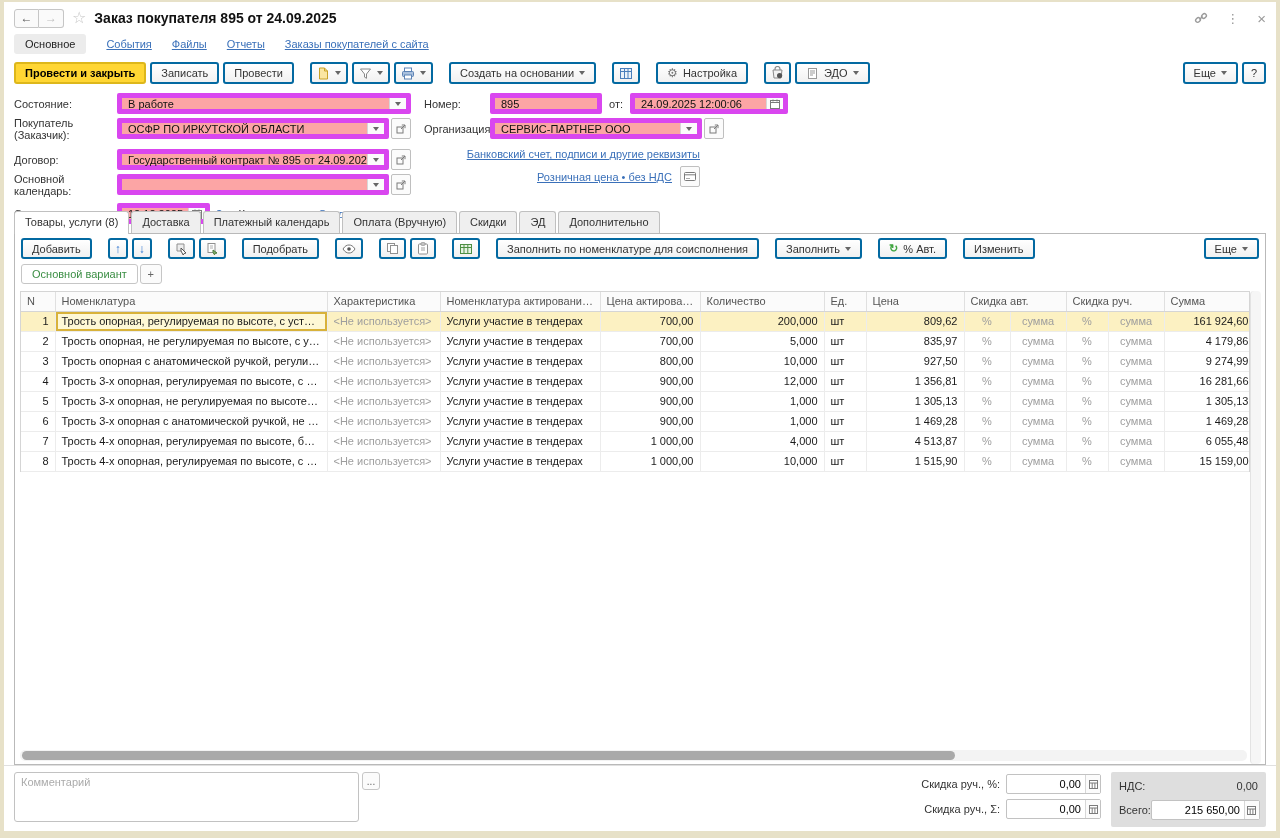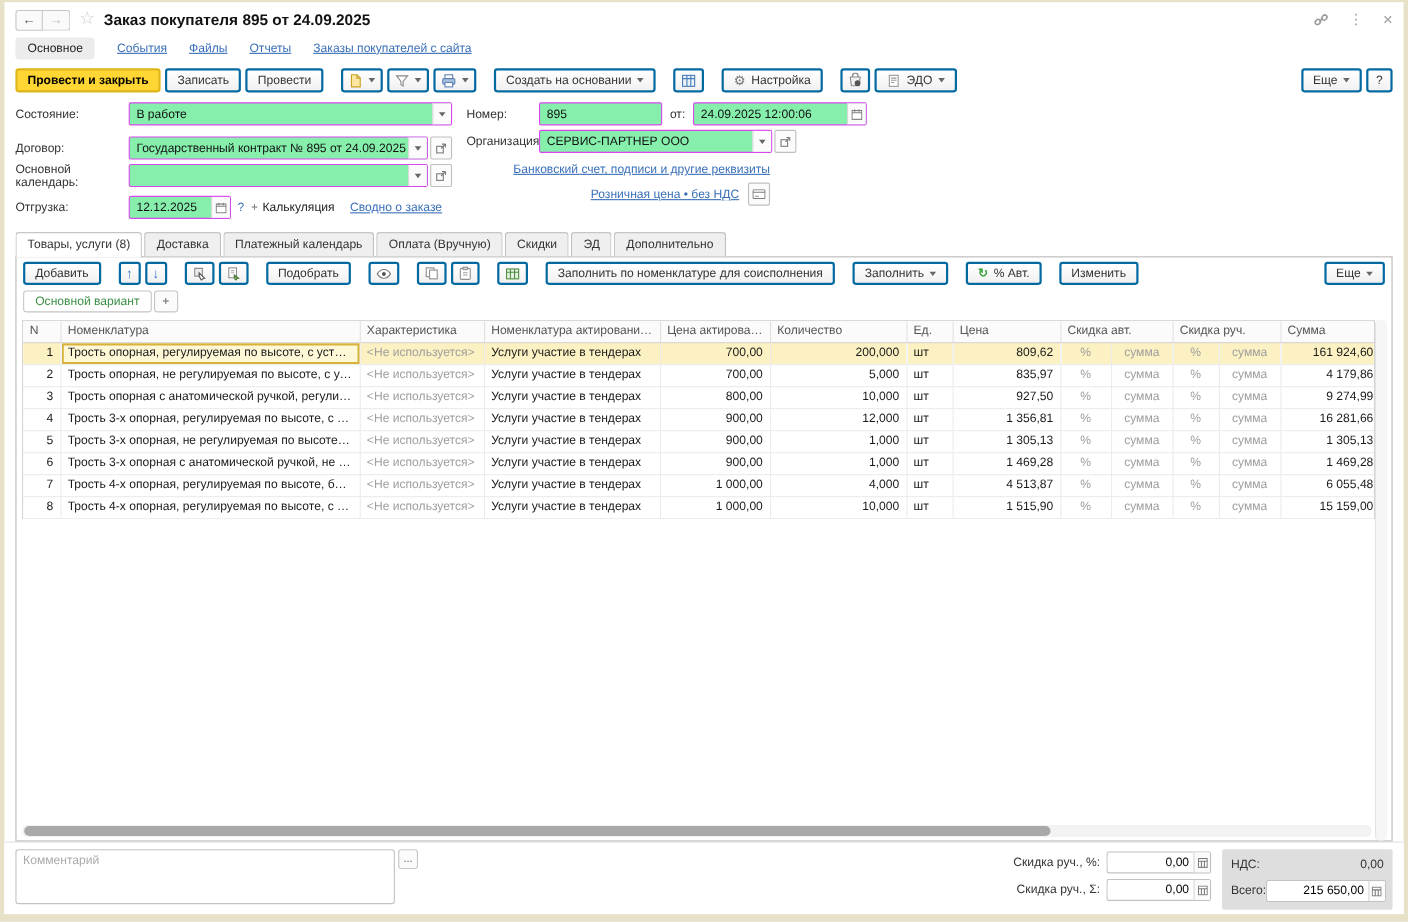--- a/index.html
+++ b/index.html
@@ -43,21 +43,21 @@
   .btn-primary { background:#FFD633; border-color:#DDB71B; font-weight:bold; color:#000; }
   .caret { width:0; height:0; border-left:3px solid transparent; border-right:3px solid transparent; border-top:4px solid #666; display:inline-block; }
   .toolbar { display:flex; align-items:center; gap:4px; padding:3px 10px 7px; height:32px; }
   .tb-gap { width:8px; }
   .spacer { flex:1; }
   
   .form-area { position:relative; height:120px; padding:1px 10px; }
   .fcol-left { position:absolute; left:10px; top:2px; }
   .frow { display:flex; align-items:center; margin-bottom:4px; height:21px; }
   .flabel { width:103px; color:#333; }
-  .field { display:flex; align-items:center; border:1px solid #d946ef; border-radius:2px; background:#86efac; height:21px; }
+  .field { display:flex; align-items:center; border:5px solid #d946ef; border-radius:2px; background:#fca5a5; height:21px; }
   .fvalue { padding:0 6px; overflow:hidden; white-space:nowrap; flex:1; color:#111; }
   .fbtn { width:17px; height:100%; border-left:1px solid #D7D7D7; display:flex; align-items:center; justify-content:center; background:#FBFBFB; cursor:pointer; }
   .open-btn { width:20px; height:21px; margin-left:2px; border:1px solid #BFBFBF; border-radius:2px; background:#FBFBFB; display:flex; align-items:center; justify-content:center; cursor:pointer; }
   .fcol-right { position:absolute; left:420px; top:2px; }
   .flabel-r { width:66px; }
   .qmark { color:#3A70B9; margin:0 6px; cursor:pointer; }
   .plus-calc { color:#777; margin-right:4px; }
   .calc-label { color:#222; margin-right:14px; }
   .link { color:#3A70B9; text-decoration:underline; cursor:pointer; white-space:nowrap; }
   .links-row { width:276px; text-align:right; margin-bottom:6px; display:flex; justify-content:flex-end; align-items:center; gap:6px; }
@@ -244,20 +244,35 @@
   <div class="form-area">
     <div class="fcol-left">
       <div class="frow">
         <span class="flabel">Состояние:</span>
         <div class="field" style="width:294px;">
           <span class="fvalue">В работе</span>
           <span class="fbtn">
               <span class="caret"></span>
             </span>
         </div>
+      </div>
+      <div class="frow">
+        <span class="flabel">Покупатель (Заказчик):</span>
+        <div class="field" style="width:272px;">
+          <span class="fvalue">ОСФР ПО ИРКУТСКОЙ ОБЛАСТИ</span>
+          <span class="fbtn">
+              <span class="caret"></span>
+            </span>
+        </div>
+        <span class="open-btn">
+            <svg width="10" height="10" viewBox="0 0 10 10">
+              <rect x="1" y="3" width="6" height="6" fill="none" stroke="#7B7B7B"></rect>
+              <path d="M5 5 9 1M9 1H5.8M9 1v3.2" stroke="#7B7B7B" fill="none"></path>
+            </svg>
+          </span>
       </div>
       <div class="frow" style="margin-top:10px;">
         <span class="flabel">Договор:</span>
         <div class="field" style="width:272px;">
           <span class="fvalue">Государственный контракт № 895 от 24.09.2025 г</span>
           <span class="fbtn">
               <span class="caret"></span>
             </span>
         </div>
         <span class="open-btn">

